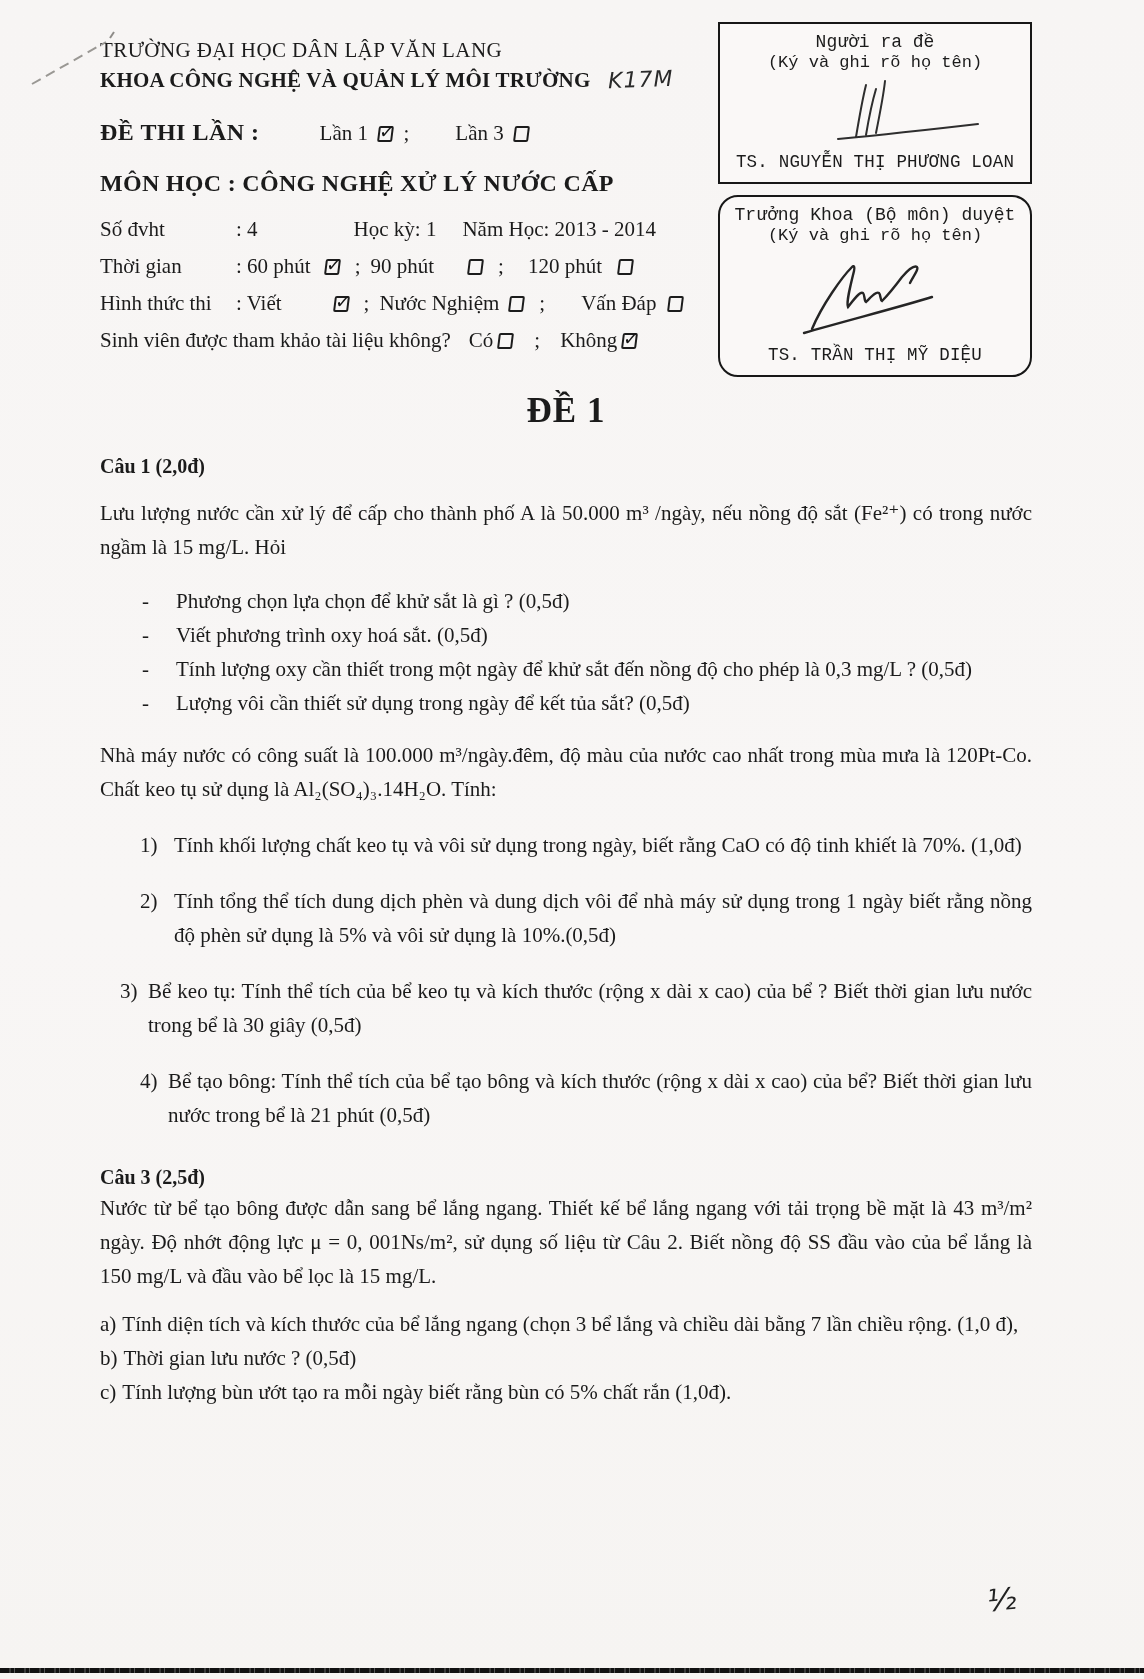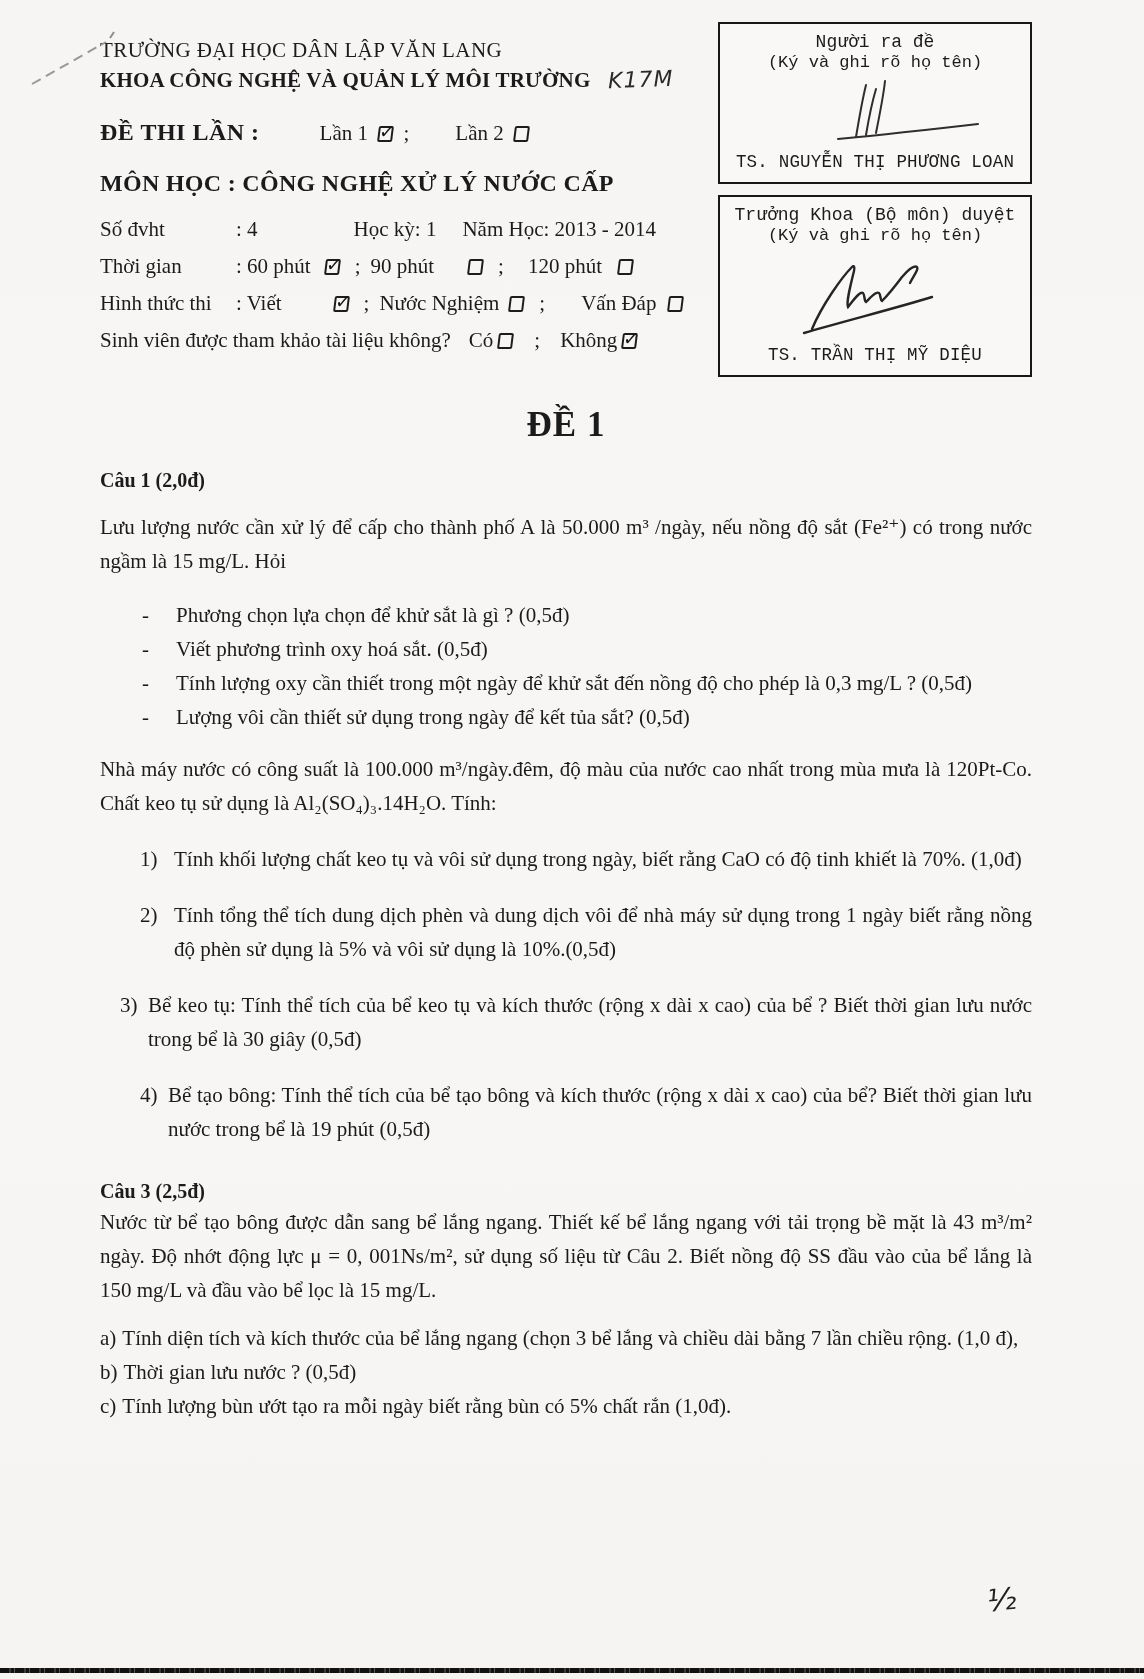--- a/index.html
+++ b/index.html
@@ -72,28 +72,28 @@
     border: 2.5px solid #171717;
     background: #faf8f7;
     text-align: center;
     padding: 8px 6px 6px 6px;
     display: flex;
     flex-direction: column;
     align-items: center;
     font-family: Liberation Mono, monospace;
   }
   .sig-box1 { height: 162px; }
-  .sig-box2 { height: 182px; margin-top: 11px; }
+  .sig-box2 { height: 182px; margin-top: 11px; border-radius: 20px; }
   .sig-title { font-size: 18px; }
   .sig-sub { font-size: 17px; margin-top: 1px; }
   .sig-art { flex: 1; display: flex; align-items: center; justify-content: center; width: 100%; }
   .sig-name { font-size: 17.5px; letter-spacing: 0.2px; padding-bottom: 4px; white-space: nowrap; }
 
   
-  .exam-title { text-align: center; font-size: 35px; font-weight: bold; margin-top: 28px; letter-spacing: 1px; }
+  .exam-title { text-align: center; font-size: 35px; font-weight: bold; margin-top: 14px; letter-spacing: 1px; }
 
   .q-heading { font-size: 20px; font-weight: bold; margin-top: 24px; }
   .q-heading.mt-lg { margin-top: 34px; }
   .para { font-size: 21px; line-height: 34px; text-align: justify; margin-top: 18px; }
   .para.tight { margin-top: 2px; }
 
   .bullets { margin-top: 20px; }
   .b-item { display: flex; font-size: 21px; line-height: 34px; padding-left: 42px; }
   .b-marker { width: 34px; flex: none; }
   .b-text { flex: 1; text-align: justify; }
@@ -147,21 +147,21 @@
         </div>
 
         <div class="round-row">
           <span class="round-label">ĐỀ THI LẦN :</span>
           <span class="opt">
             <span>Lần 1</span>
             <span class="cb on"></span>
             <span>;</span>
           </span>
           <span class="opt2">
-            <span>Lần 2</span>
+            <span>Lần 3</span>
             <span class="cb"></span>
           </span>
         </div>
 
         <div class="subject">MÔN HỌC : CÔNG NGHỆ XỬ LÝ NƯỚC CẤP</div>
 
         <div class="info">
           <div class="info-row">
             <span class="ilabel">Số đvht</span>
             <span>: 4</span>
@@ -269,21 +269,21 @@
       <div class="n-item ind1">
         <span class="n-marker">2)</span>
         <span class="n-text">Tính tổng thể tích dung dịch phèn và dung dịch vôi để nhà máy sử dụng trong 1 ngày biết rằng nồng độ phèn sử dụng là 5% và vôi sử dụng là 10%.(0,5đ)</span>
       </div>
       <div class="n-item ind2">
         <span class="n-marker w2">3)</span>
         <span class="n-text">Bể keo tụ: Tính thể tích của bể keo tụ và kích thước (rộng x dài x cao) của bể ? Biết thời gian lưu nước trong bể là 30 giây (0,5đ)</span>
       </div>
       <div class="n-item ind1">
         <span class="n-marker w2">4)</span>
-        <span class="n-text">Bể tạo bông: Tính thể tích của bể tạo bông và kích thước (rộng x dài x cao) của bể? Biết thời gian lưu nước trong bể là 19 phút (0,5đ)</span>
+        <span class="n-text">Bể tạo bông: Tính thể tích của bể tạo bông và kích thước (rộng x dài x cao) của bể? Biết thời gian lưu nước trong bể là 21 phút (0,5đ)</span>
       </div>
     </div>
 
     <div class="q-heading mt-lg">Câu 3 (2,5đ)</div>
     <div class="para tight">Nước từ bể tạo bông được dẫn sang bể lắng ngang. Thiết kế bể lắng ngang với tải trọng bề mặt là 43 m³/m² ngày. Độ nhớt động lực μ = 0, 001Ns/m², sử dụng số liệu từ Câu 2. Biết nồng độ SS đầu vào của bể lắng là 150 mg/L và đầu vào bể lọc là 15 mg/L.</div>
     <div class="abc">
       <div class="abc-item">
         <span class="abc-m">a)</span><span>Tính diện tích và kích thước của bể lắng ngang (chọn 3 bể lắng và chiều dài bằng 7 lần chiều rộng. (1,0 đ),</span>
       </div>
       <div class="abc-item">

